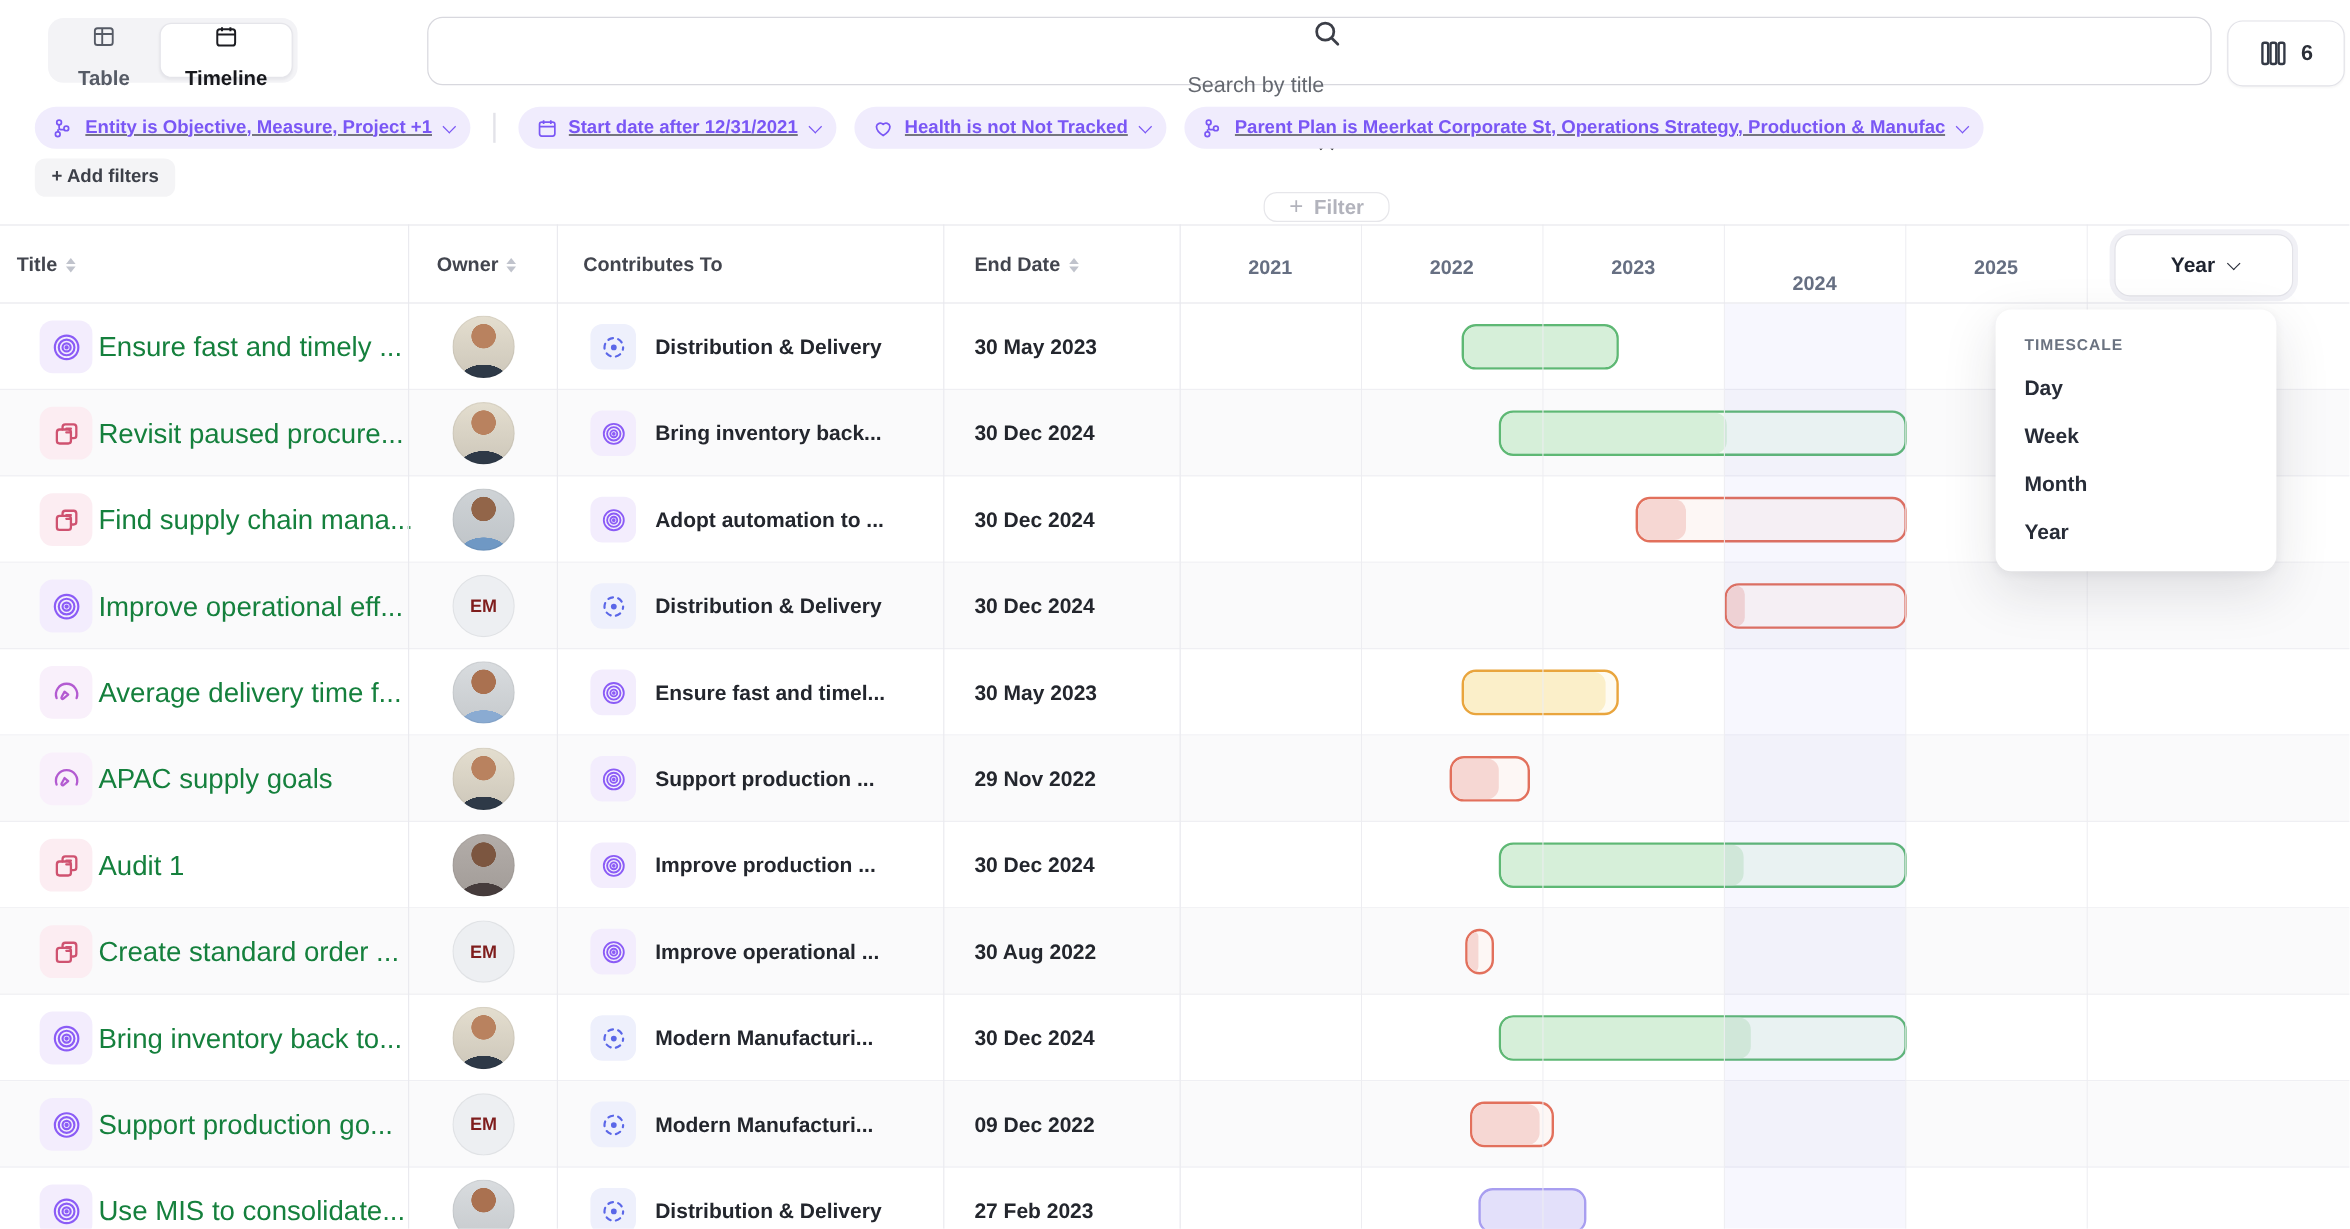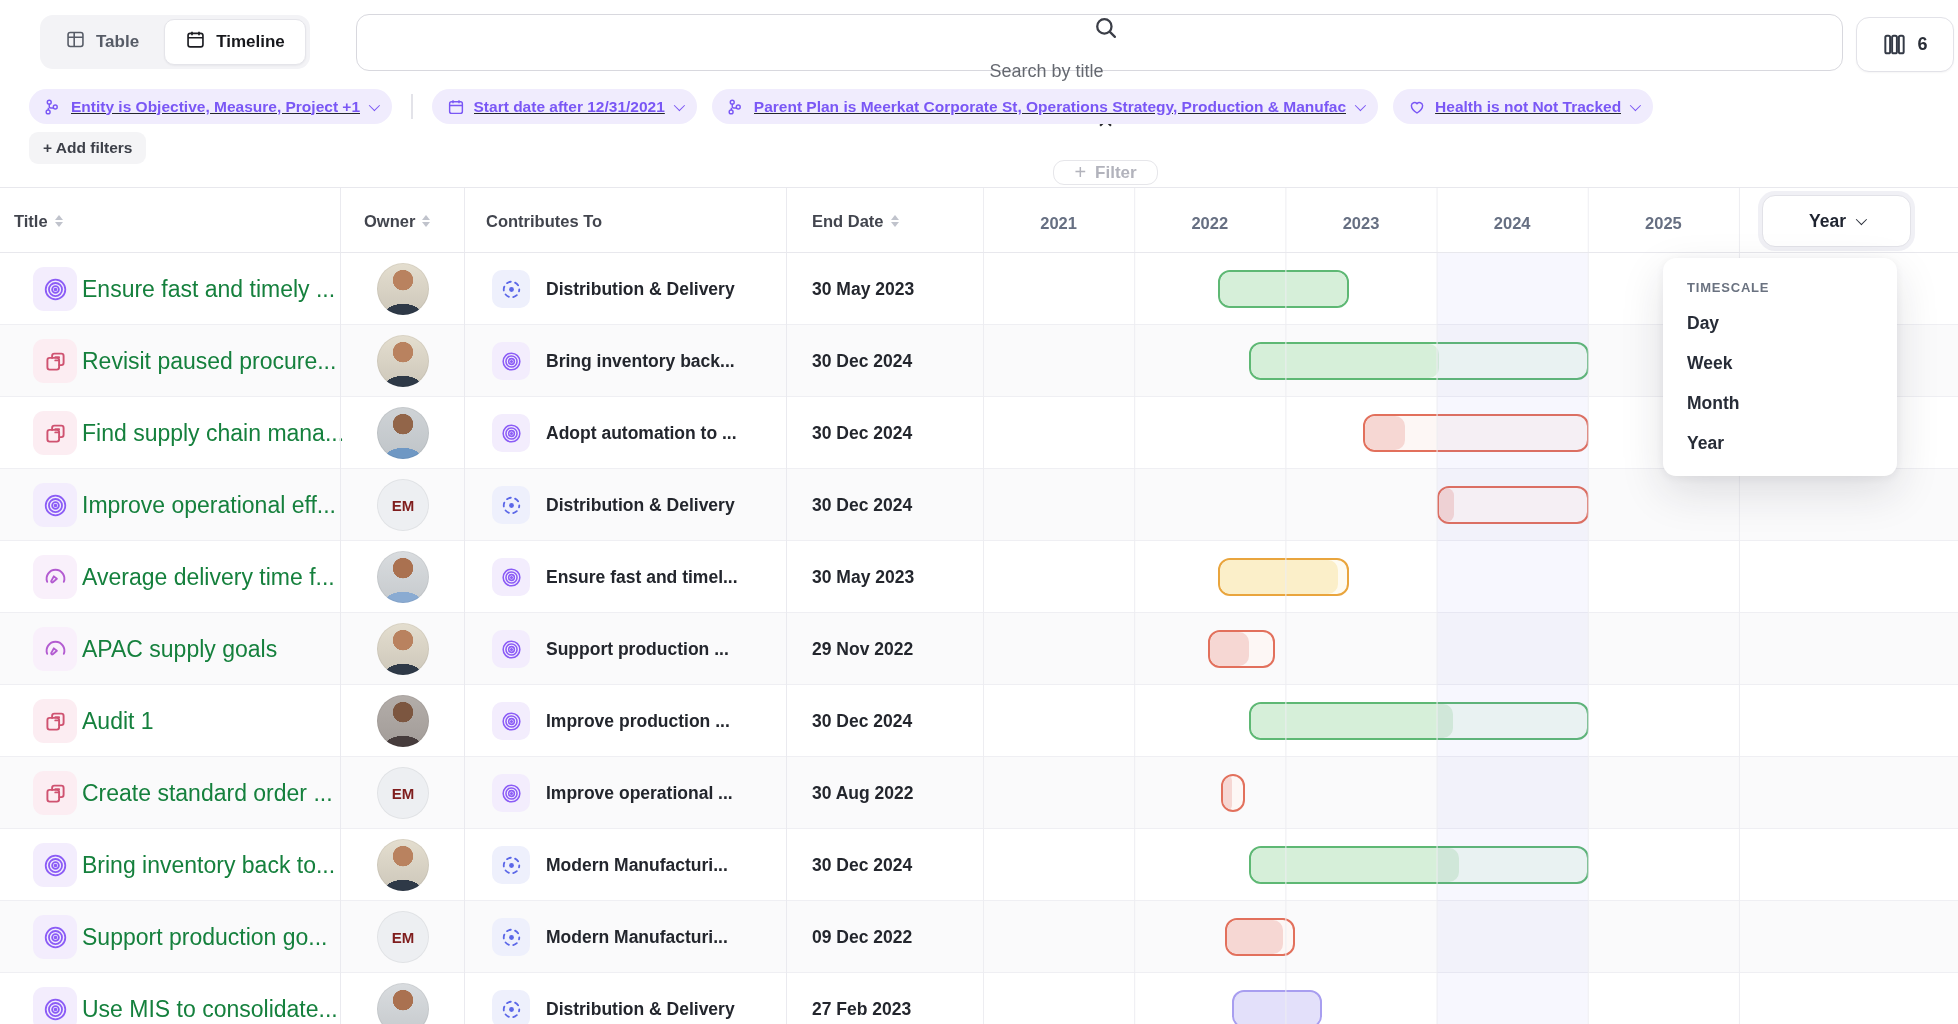--- a/index.html
+++ b/index.html
@@ -4,21 +4,21 @@
 <style>
   * { margin:0; padding:0; box-sizing:border-box; }
   html,body { width:1958px; height:1024px; overflow:hidden; background:#fff;
     font-family:"Liberation Sans", sans-serif; color:#23262d; }
   #app { position:relative; width:1958px; height:1024px; background:#fff; }
 
   
   .seg { position:absolute; left:40px; top:15px; height:54px; display:flex; align-items:center;
     gap:4px; background:#f3f3f6; border-radius:13px; padding:4px; }
   .seg-btn { height:46px; display:flex; align-items:center; gap:10px; padding:0 20px;
-    border-radius:10px; font-size:17px; color:#565b66; font-weight:600; cursor:pointer; border:1.5px solid transparent; }
+    border-radius:10px; font-size:17px; color:#565b66; font-weight:600; cursor:pointer; border:1.5px solid transparent;flex-direction:column; }
   .seg-btn.active { background:#fff; border-color:#e5e5ea; color:#17181c; font-weight:700;
     box-shadow:0 1px 2px rgba(20,20,30,.05); }
   .seg-btn svg { width:21px; height:21px; }
 
   .search { position:absolute; left:356px; top:14px; width:1487px; height:57px; background:#fff;
     border:1.5px solid #d8d8de; border-radius:13px; display:flex; align-items:center;
     padding:0 6px 0 18px; gap:20px;flex-direction:column; }
   .search input { flex:1; border:none; outline:none; font-size:18px; color:#27272a;
     font-family:"Liberation Sans", sans-serif; background:transparent; }
   .search input::placeholder { color:#4b4f58; opacity:.85; }
@@ -196,36 +196,36 @@
             <rect x="3.5" y="5" width="17" height="15.5" rx="2.5"></rect>
             <path d="M3.5 10h17M8 3v4M16 3v4"></path>
           </svg>
       </span>
       <span class="lbl">Start date after 12/31/2021</span>
       <span class="chev"></span>
     </div>
     <div class="chip">
       <span style="display:flex;">
         <svg viewBox="0 0 24 24" fill="none" stroke="#7a57f5" stroke-width="1.9">
+            <path d="M12 20s-7.5-4.6-7.5-10A4.3 4.3 0 0 1 12 7.6 4.3 4.3 0 0 1 19.5 10c0 5.4-7.5 10-7.5 10z" stroke-linejoin="round"></path>
+          </svg>
+      </span>
+      <span class="lbl">Health is not Not Tracked</span>
+      <span class="chev"></span>
+    </div>
+    <div class="chip">
+      <span style="display:flex;">
+        <svg viewBox="0 0 24 24" fill="none" stroke="#7a57f5" stroke-width="1.9">
             <circle cx="7" cy="5.5" r="2.6"></circle>
             <circle cx="5.5" cy="18.5" r="2.6"></circle>
             <circle cx="15" cy="12" r="2.6"></circle>
             <path d="M7 8.1v3.2a2 2 0 0 0 2 2h3.4M5.8 16v-3"></path>
           </svg>
       </span>
       <span class="lbl">Parent Plan is Meerkat Corporate St, Operations Strategy, Production &amp; Manufac</span>
-      <span class="chev"></span>
-    </div>
-    <div class="chip">
-      <span style="display:flex;">
-        <svg viewBox="0 0 24 24" fill="none" stroke="#7a57f5" stroke-width="1.9">
-            <path d="M12 20s-7.5-4.6-7.5-10A4.3 4.3 0 0 1 12 7.6 4.3 4.3 0 0 1 19.5 10c0 5.4-7.5 10-7.5 10z" stroke-linejoin="round"></path>
-          </svg>
-      </span>
-      <span class="lbl">Health is not Not Tracked</span>
       <span class="chev"></span>
     </div>
   </div>
 
   <button class="add-filters">
     <span>+ Add filters</span>
   </button>
 
   <div class="thead">
     <div class="th" style="left:14px">
@@ -258,21 +258,21 @@
   <div class="vsep" style="left:464px"></div>
   <div class="vsep" style="left:786px"></div>
   <div class="vsep" style="left:983px"></div>
 
   <div class="band" id="band" style="left: 1436.6px; width: 151.2px; background: rgba(104, 96, 228, 0.05);"></div>
 
   <div class="timeline-cols" id="timelineCols">
       <div class="year-label" style="left: 0px; width: 151.2px;">2021</div>
       <div class="year-label" style="left: 151.2px; width: 151.2px;">2022</div>
       <div class="year-label" style="left: 302.4px; width: 151.2px;">2023</div>
-      <div class="year-label" style="left: 453.6px; width: 151.2px;">2024</div>
+      <div class="year-label" style="left: 453.6px; width: 151.2px; margin-top: 14px;">2024</div>
       <div class="year-label" style="left: 604.8px; width: 151.2px;">2025</div>
     </div>
 
   <div class="rows" id="rows">
     <div class="row">
       <span class="tbox bg-objective">
           <svg viewBox="0 0 24 24" fill="none" stroke="#8b5cf6" stroke-width="1.6">
             <circle cx="12" cy="12" r="8.7"></circle>
             <circle cx="12" cy="12" r="5.8"></circle>
             <circle cx="12" cy="12" r="3"></circle>

